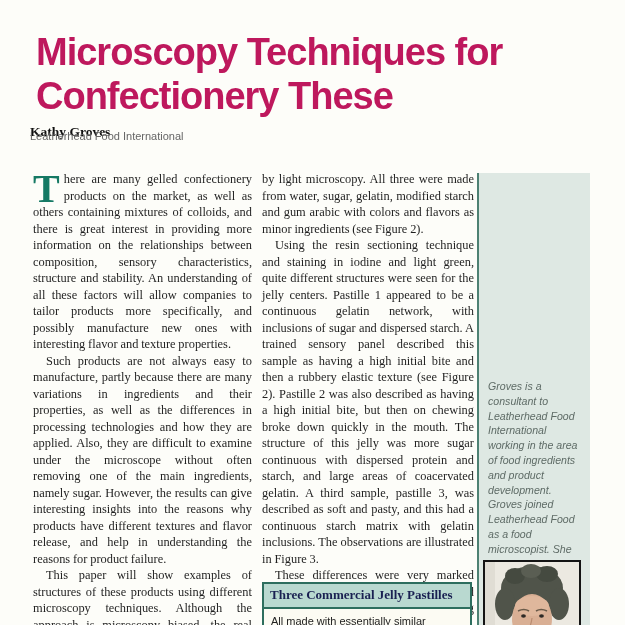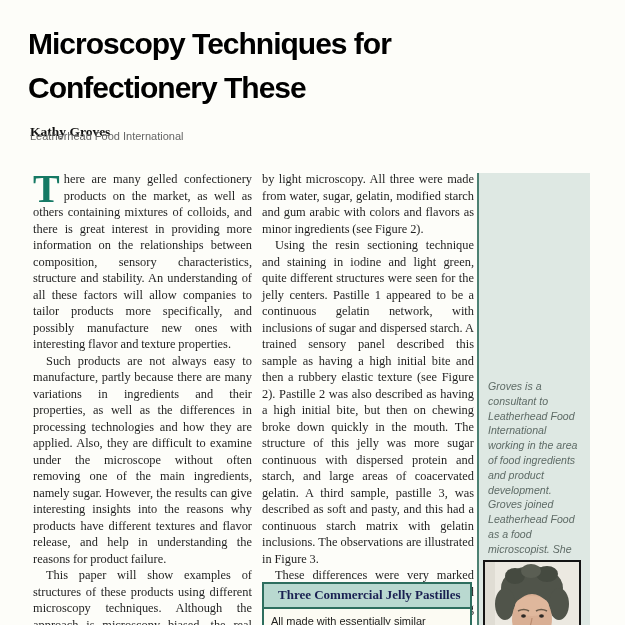--- a/index.html
+++ b/index.html
@@ -2,23 +2,23 @@
 <html><head>
 <meta charset="utf-8">
 <style>
   html,body{margin:0;padding:0;background:#ffffff;}
   .page{
     position:relative; width:625px; height:625px; overflow:hidden;
     background:#fdfdf9; font-family:"Liberation Serif", serif; color:#1f1f1f;
   }
   
   .title{
-    position:absolute; left:28px; top:22px; width:575px; margin:0;
+    position:absolute; left:28px; top:22px; width:575px; margin:8px;
     font-family:"Liberation Sans", sans-serif; font-weight:bold;
-    font-size:30px; line-height:44px; letter-spacing:-1px; color:#000000;
+    font-size:38px; line-height:44px; letter-spacing:-1px; color:#be185d;
   }
   .author{
     position:absolute; left:30px; top:124px;
     font-family:"Liberation Serif", serif; font-weight:bold; font-size:13.5px; color:#111;
   }
   .affiliation{
     position:absolute; left:30px; top:130px;
     font-family:"Liberation Sans", sans-serif; font-size:11px; color:#666;
   }
   
@@ -32,21 +32,21 @@
     float:left; font-weight:bold; color:#157964;
     font-size:40px; line-height:31px; padding:2px 4px 0 0;
   }
   
   .pbox{
     position:absolute; left:262px; top:582px; width:206px;
     border:2px solid #2d6e5e; background:#fcfbf3;
   }
   .pbox-header{
     background:#b9d9d0; border-bottom:2px solid #2d6e5e;
-    padding:3px 7px 4px 14px;
+    padding:3px 7px 4px 6px;
     font-family:"Liberation Serif", serif; font-weight:bold;
     font-size:13px; color:#1a2152;
   }
   .pbox-body{
     padding:6px 7px 8px 7px;
     font-family:"Liberation Sans", sans-serif; font-size:11px; line-height:13.5px; color:#222;
   }
   
   .sidebar{
     position:absolute; left:477px; top:173px; width:113px; height:452px;

